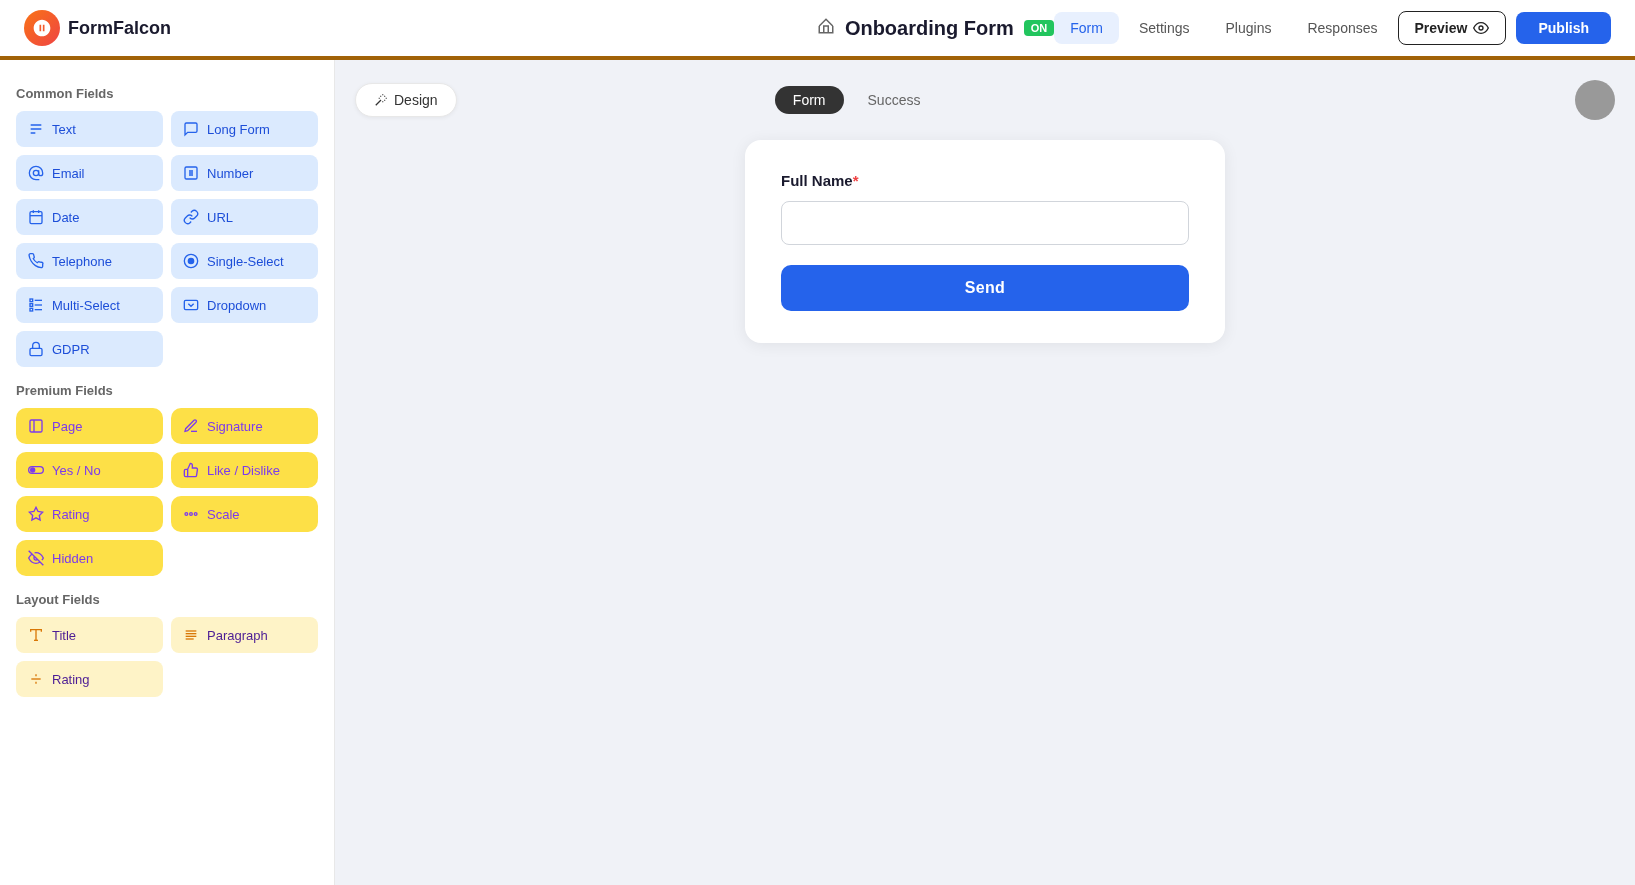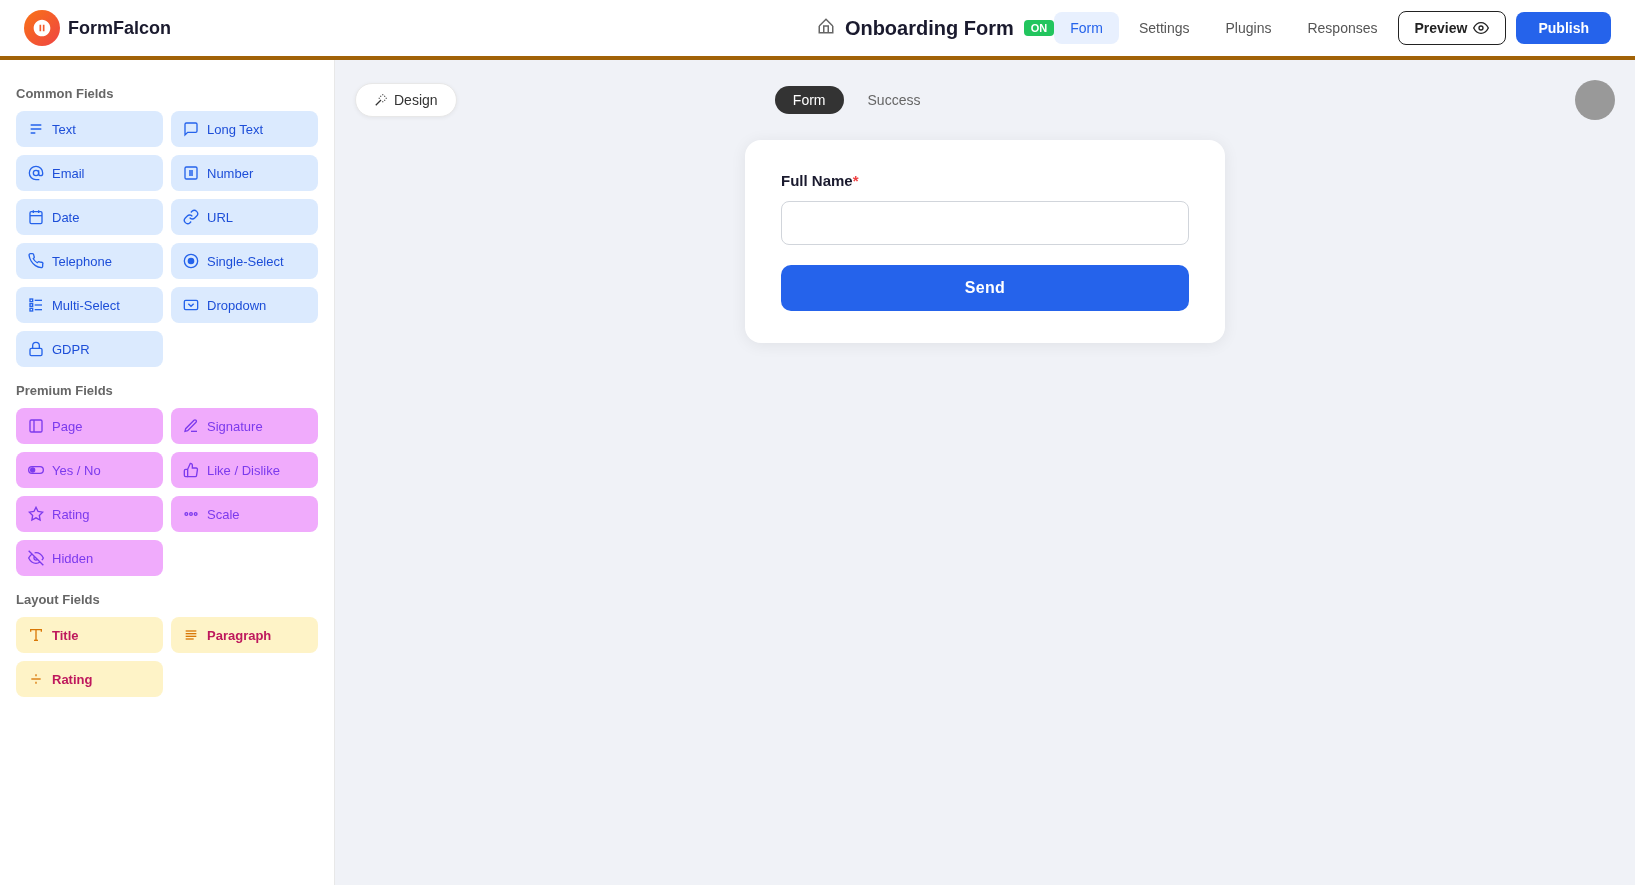--- a/index.html
+++ b/index.html
@@ -37,23 +37,23 @@
     }
     .section-label { font-size: 13px; font-weight: 600; color: #666; margin-bottom: 10px; margin-top: 6px; }
     .fields-grid { display: grid; grid-template-columns: 1fr 1fr; gap: 8px; margin-bottom: 16px; }
     .field-btn {
       display: flex; align-items: center; gap: 8px; padding: 10px 12px;
       border-radius: 8px; border: none; cursor: pointer; font-size: 13px; font-weight: 500;
       text-align: left;
     }
     .field-btn.common { background: #dbeafe; color: #1d4ed8; }
     .field-btn.common svg { color: #2563eb; }
-    .field-btn.premium { background: #f0abfc; color: #7c3aed; }
+    .field-btn.premium { background: #fde047; color: #7c3aed; border-radius: 10px; }
     .field-btn.premium svg { color: #7c3aed; }
-    .field-btn.layout { background: #fef3c7; color: #be185d; font-weight: bold; }
+    .field-btn.layout { background: #fef3c7; color: #4c1d95; }
     .field-btn.layout svg { color: #d97706; }
     .field-icon { width: 16px; height: 16px; flex-shrink: 0; }
 
     
     .canvas { flex: 1; background: #f0f2f7; overflow: auto; padding: 20px; }
     .design-btn {
       display: flex; align-items: center; gap: 6px; background: #fff;
       border: 1px solid #e8e8e8; border-radius: 20px; padding: 8px 18px;
       font-size: 14px; font-weight: 500; cursor: pointer; color: #333;
       box-shadow: 0 1px 4px rgba(0,0,0,0.06);
@@ -142,21 +142,21 @@
         <svg class="field-icon" viewBox="0 0 24 24" fill="none" stroke="currentColor" stroke-width="2">
             <path d="M4 6h16M4 12h16M4 18h7"></path>
           </svg>
         <span>Text</span>
       </button>
 
       <button class="field-btn common">
         <svg class="field-icon" viewBox="0 0 24 24" fill="none" stroke="currentColor" stroke-width="2">
             <path d="M21 15a2 2 0 0 1-2 2H7l-4 4V5a2 2 0 0 1 2-2h14a2 2 0 0 1 2 2z"></path>
           </svg>
-        <span>Long Text</span>
+        <span>Long Form</span>
       </button>
 
       <button class="field-btn common">
         <svg class="field-icon" viewBox="0 0 24 24" fill="none" stroke="currentColor" stroke-width="2">
             <circle cx="12" cy="12" r="4"></circle>
             <path d="M16 8v5a3 3 0 0 0 6 0v-1A10 10 0 1 0 12 22h5"></path>
           </svg>
         <span>Email</span>
       </button>
 

